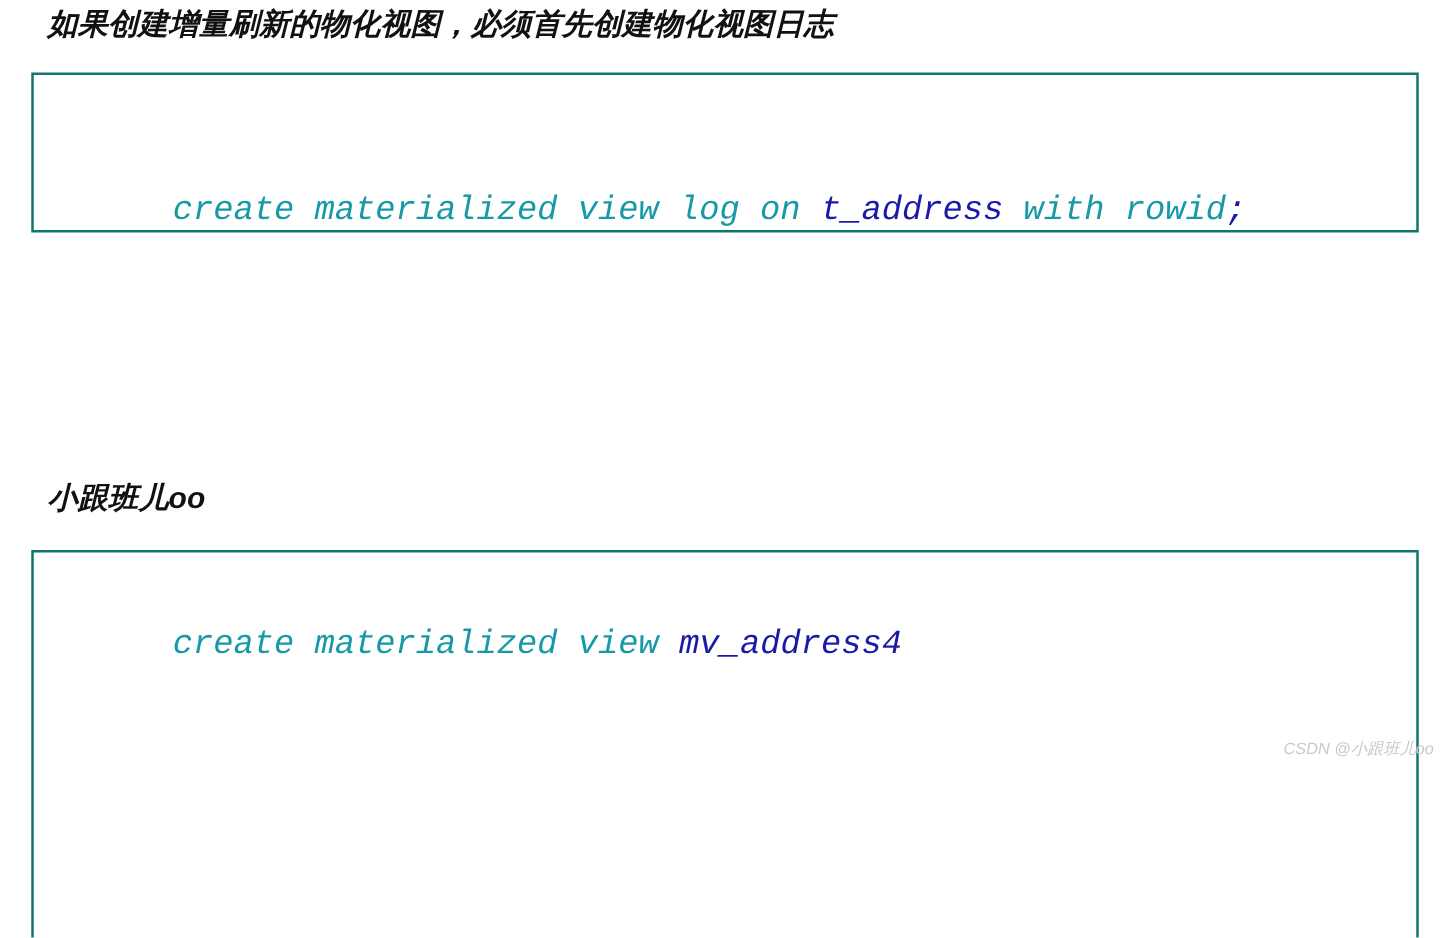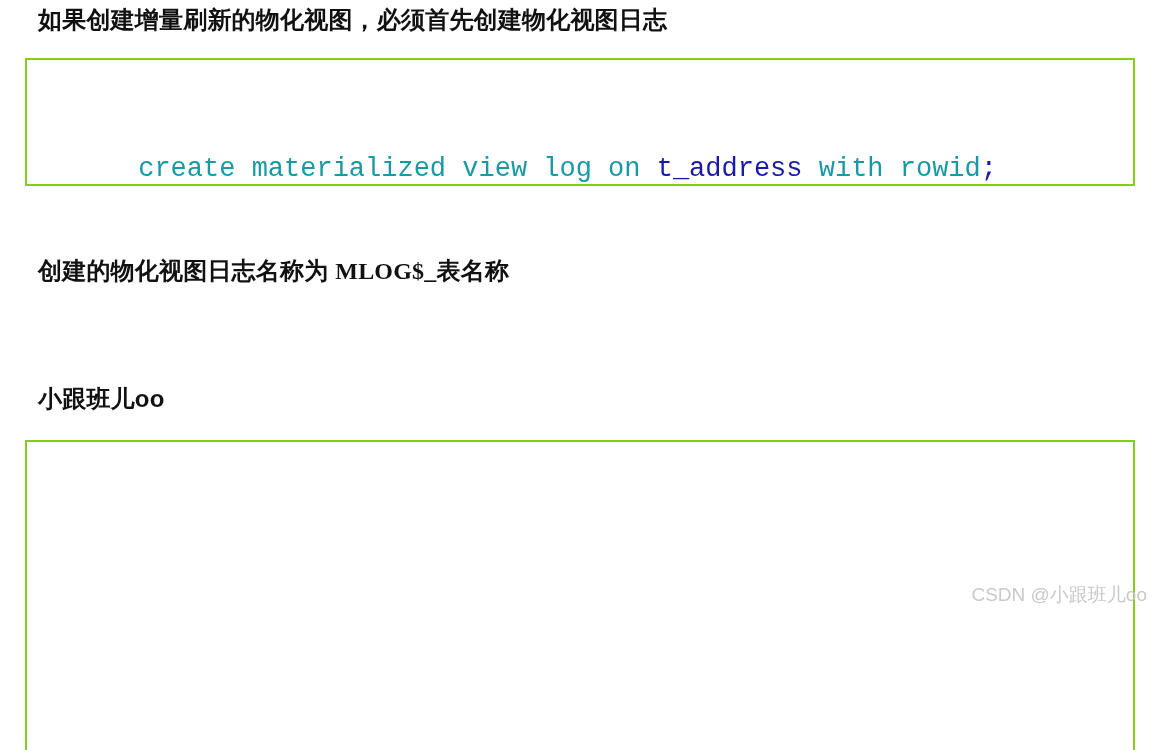--- a/index.html
+++ b/index.html
@@ -13,20 +13,21 @@
     font-family: "Liberation Sans", "DejaVu Sans", sans-serif;
     overflow: hidden;
     position: relative;
   }
 
   .page {
     position: relative;
     width: 1157px;
     height: 612px;
     box-sizing: border-box;
+    font-style: italic;
   }
 
   
   .heading {
     color: #111111;
     font-weight: 700;
     font-size: 24px;
     line-height: 1.2;
     letter-spacing: 0.2px;
     white-space: pre;
@@ -51,21 +52,21 @@
   .heading-3 {
     position: absolute;
     left: 38px;
     top: 385px;
   }
 
   
   .code-block {
     position: absolute;
     background: #ffffff;
-    border: 2px solid #84cc16;
+    border: 2px solid #0f766e;
     box-sizing: border-box;
     overflow: hidden;
   }
 
   .code-block-1 {
     left: 25px;
     top: 58px;
     width: 1110px;
     height: 128px;
     padding: 22px 0 0 14px;
@@ -94,45 +95,47 @@
 
   .kw { color: #189aa6; }
   .id { color: #1a1aa8; }
 
   
   .watermark {
     position: absolute;
     right: 10px;
     bottom: 4px;
     color: #c9c9c9;
-    font-size: 19px;
+    font-size: 13px;
     font-family: "Liberation Sans", "DejaVu Sans", sans-serif;
     white-space: pre;
     user-select: none;
   }
 </style>
 </head>
 <body>
 
 <div class="page">
 
   <div class="heading heading-1">如果创建增量刷新的物化视图，必须首先创建物化视图日志</div>
 
   <div class="code-block code-block-1">
     <div class="code-line">
       <span class="kw">create materialized view log on </span><span class="id">t_address</span><span class="kw"> with rowid</span><span class="id">;</span>
     </div>
 
   </div>
 
-  <div class="heading heading-2"><span>创建的物化视图日志名称为 </span><span class="latin">MLOG$_</span><span>表名称</span></div>
 
   <div class="heading heading-3">小跟班儿oo</div>
 
   <div class="code-block code-block-2">
+    <div class="code-line">
+      <span class="kw">create materialized view </span><span class="id">mv_address4</span>
+    </div>
     <div class="code-line">
       
     </div>
 
   </div>
 
   <div class="watermark">CSDN @小跟班儿oo</div>
 
 </div>
 

